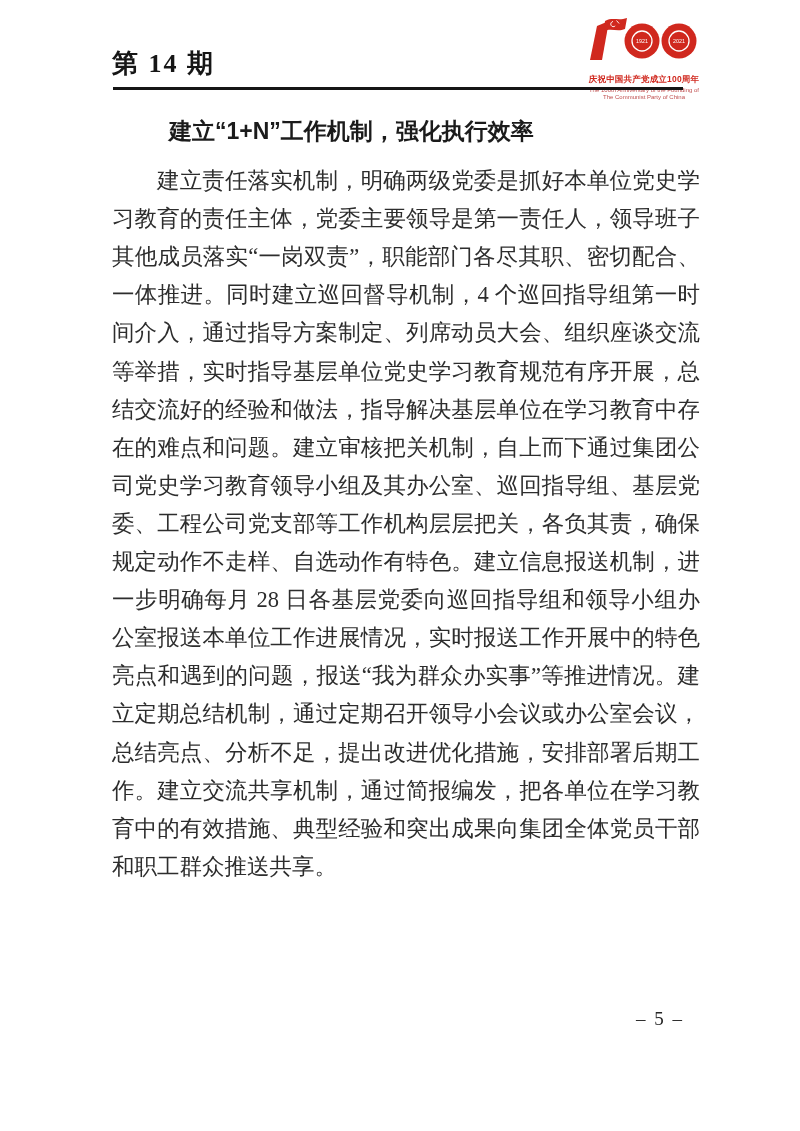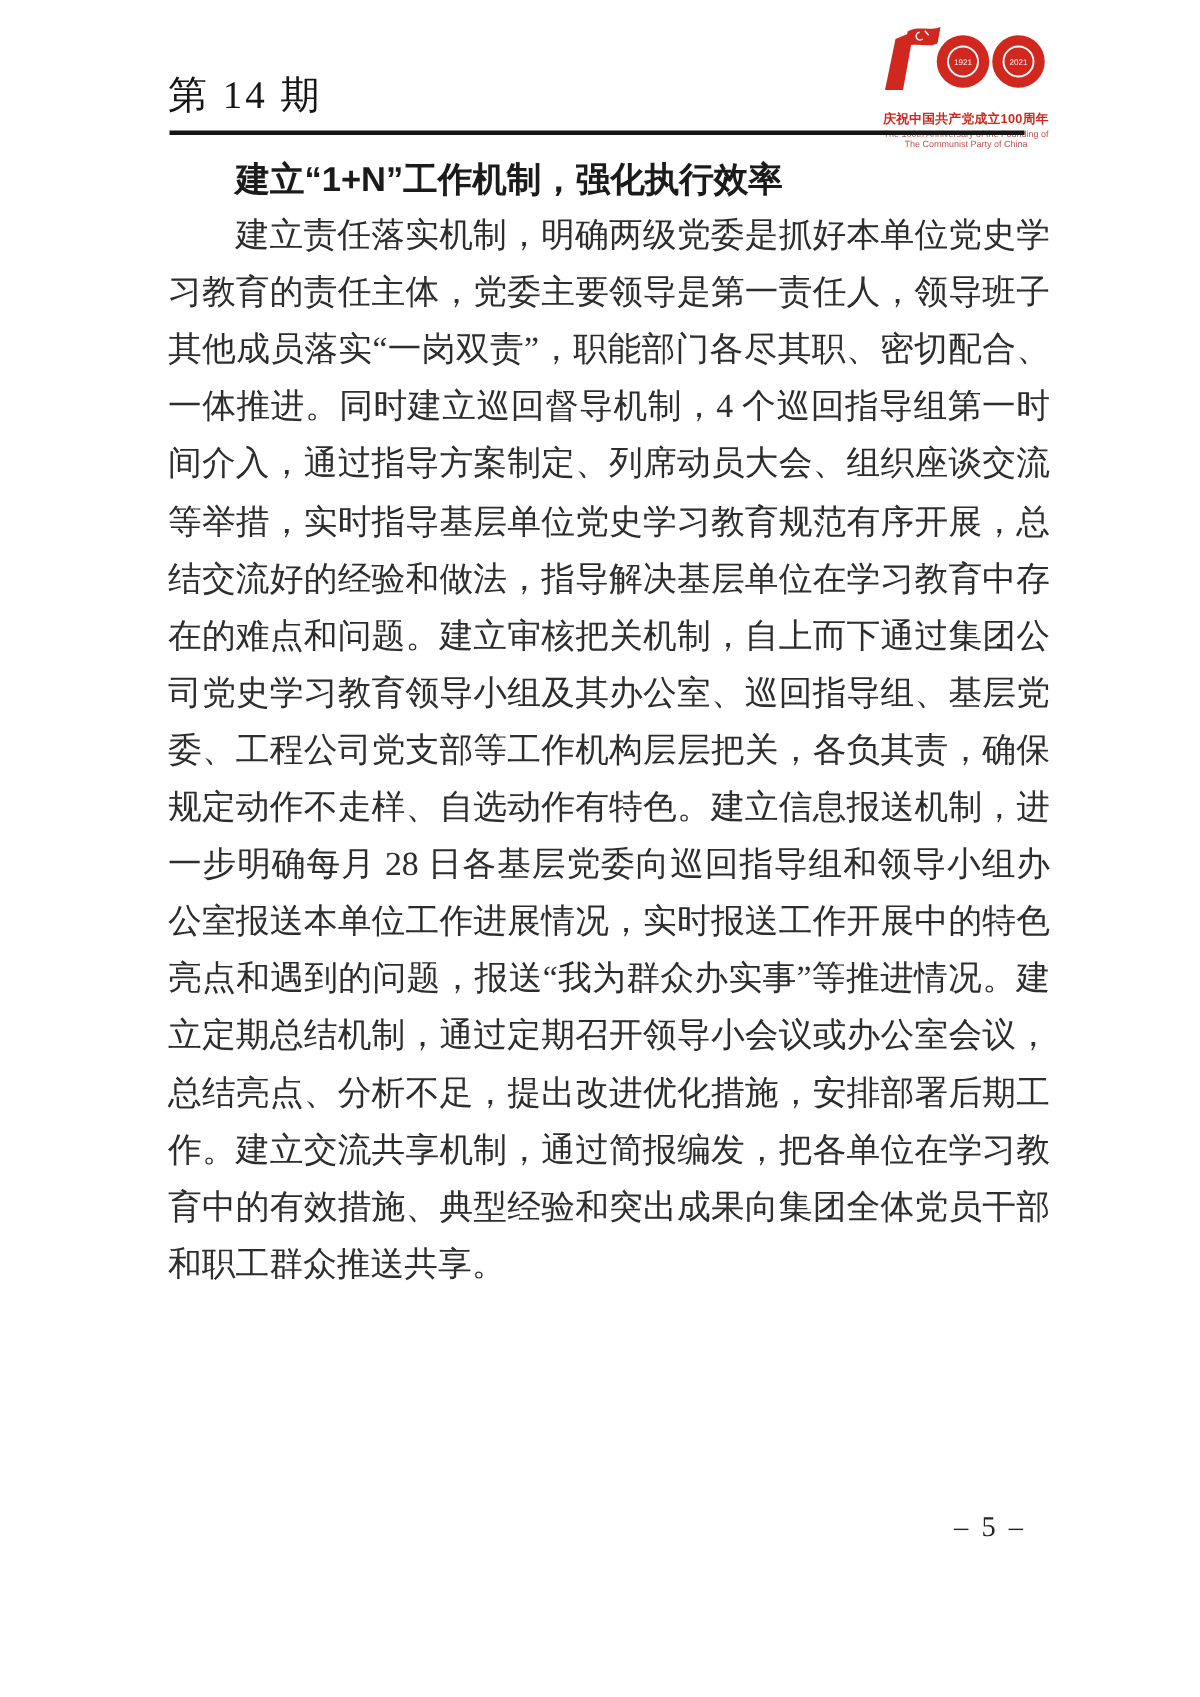--- a/index.html
+++ b/index.html
@@ -11,21 +11,21 @@
     overflow: hidden;
     font-family: "Liberation Serif", "DejaVu Serif", serif;
   }
 
   
   .issue-label {
     position: absolute;
     left: 112px;
     top: 46px;
     font-size: 26px;
-    font-weight: normal;
+    font-weight: bold;
     color: #161616;
     letter-spacing: 2px;
     font-family: "Liberation Serif", "DejaVu Serif", serif;
     text-align: center;
   }
   .header-rule {
     position: absolute;
     left: 113px;
     top: 87px;
     width: 570px;
@@ -68,21 +68,21 @@
     width: 588px;
     font-size: 22.5px;
     line-height: 38.1px;
     color: #2d2d2d;
     text-align: justify;
     font-family: "Liberation Serif", "DejaVu Serif", serif;
   }
   .body-text p { margin: 0; }
   .para-cont { text-indent: 0; }
   .section-heading {
-    margin: 0;
+    margin: 12px;
     font-size: 23px;
     line-height: 38.1px;
     font-weight: bold;
     color: #1b1b1b;
     text-indent: 45px;
     font-family: "Liberation Sans", "DejaVu Sans", sans-serif;
   }
   .para-indent { text-indent: 45px; }
 
   

